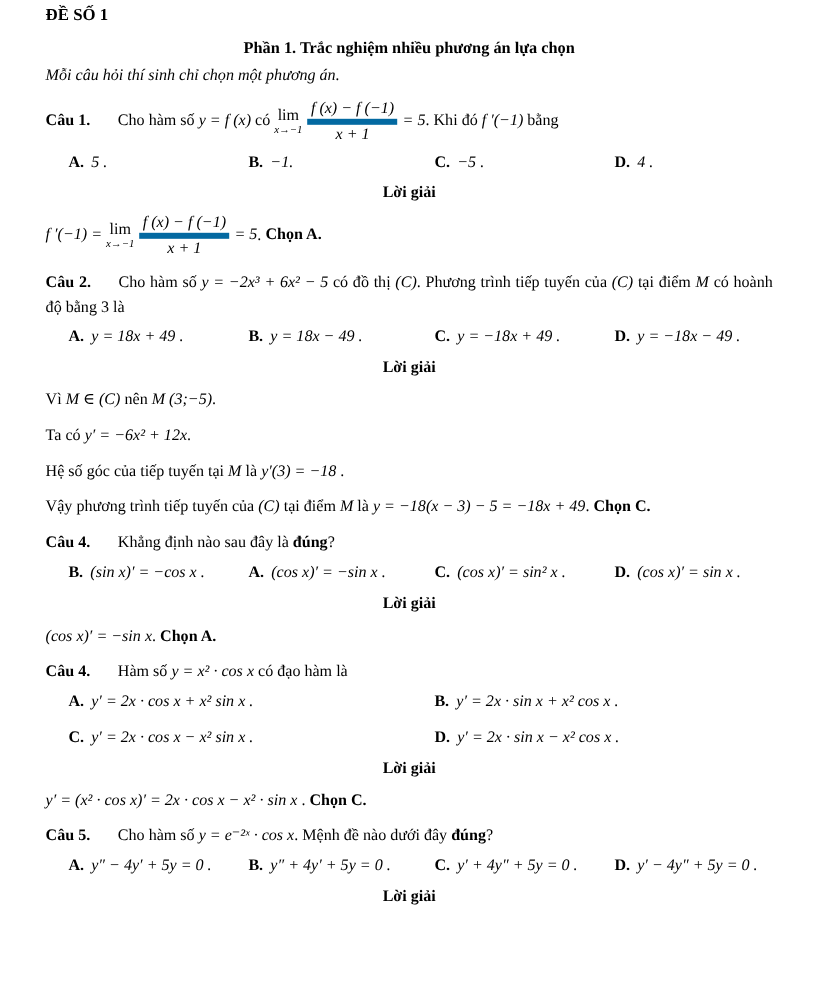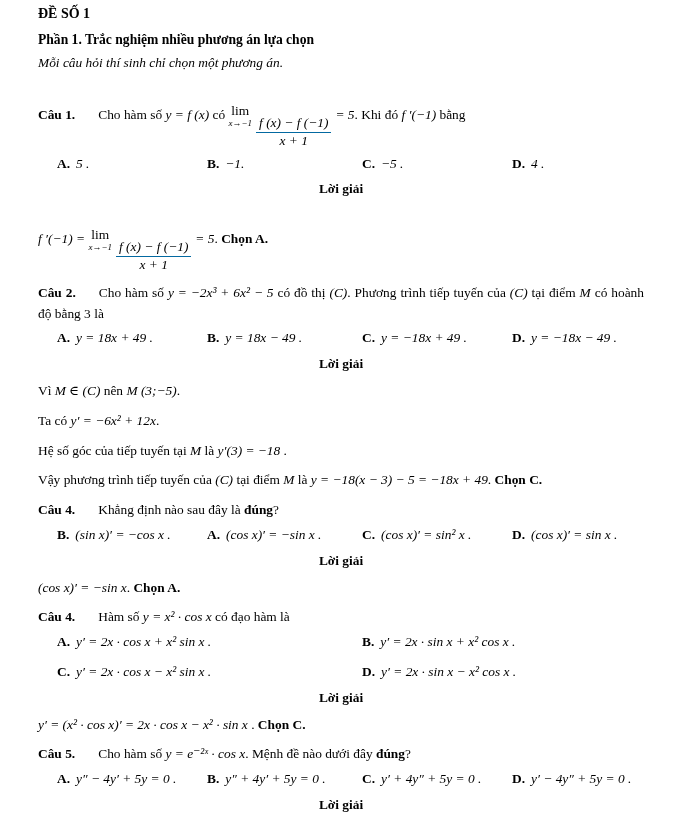--- a/index.html
+++ b/index.html
@@ -1,37 +1,37 @@
 <!DOCTYPE html>
 <html><head>
 <meta charset="utf-8">
 <style>
   html, body { background:#ffffff; }
   body { width:680px; margin:0; font-family:"Liberation Serif","DejaVu Serif",serif; font-size:13.4px; color:#000; }
   .page { padding:6px 36px 8px 38px; }
   .title { font-weight:700; font-size:14px; margin:0 0 10px; }
-  .part-heading { font-weight:700; margin:0 0 7px; font-size:13.6px; }
+  .part-heading { font-weight:700; margin:0 0 7px; font-size:13.6px;text-align:center; }
   .note { font-style:italic; margin:0 0 11px; }
   .para { line-height:1.55; text-align:justify; margin:0 0 4px; }
   .qlabel { margin-right:23px; font-weight:700; }
   .answers { display:grid; padding-left:19px; margin:4px 0 6px; line-height:1.55; }
   .cols4 { grid-template-columns:150px 155px 150px 1fr; }
   .cols2 { grid-template-columns:305px 1fr; row-gap:9px; }
   .opt { white-space:nowrap; }
   .optlabel { margin-right:6px; font-weight:700; }
   .m { font-style:italic; }
   .t { font-style:normal;margin-top:28px; }
   .b { font-weight:700; font-style:normal; }
   .loigiai { text-align:center; font-weight:700; margin:7px 0 9px; }
   .sol { margin:0 0 9px; }
   .question { margin:0 0 7px; }
   .lim { display:inline-flex; flex-direction:column; align-items:center; vertical-align:middle; line-height:1.05; margin:0 0; font-style:normal; }
   .limsub { font-size:9px; font-style:italic; margin-top:1px; }
   .frac { display:inline-flex; flex-direction:column; align-items:center; vertical-align:middle; line-height:1.25; margin:0 4px; font-style:italic; }
-  .fnum { border-bottom:1px solid #0369a1; padding:0 3px;margin-top:33px; }
+  .fnum { border-bottom:5px solid #0369a1; padding:0 3px; }
   .fden { padding:0 2px; }
 </style>
 </head>
 <body>
 
 <div class="page">
 
   <h1 class="title">ĐỀ SỐ 1</h1>
   <p class="part-heading">Phần 1. Trắc nghiệm nhiều phương án lựa chọn</p>
   <p class="note">Mỗi câu hỏi thí sinh chỉ chọn một phương án.</p>

